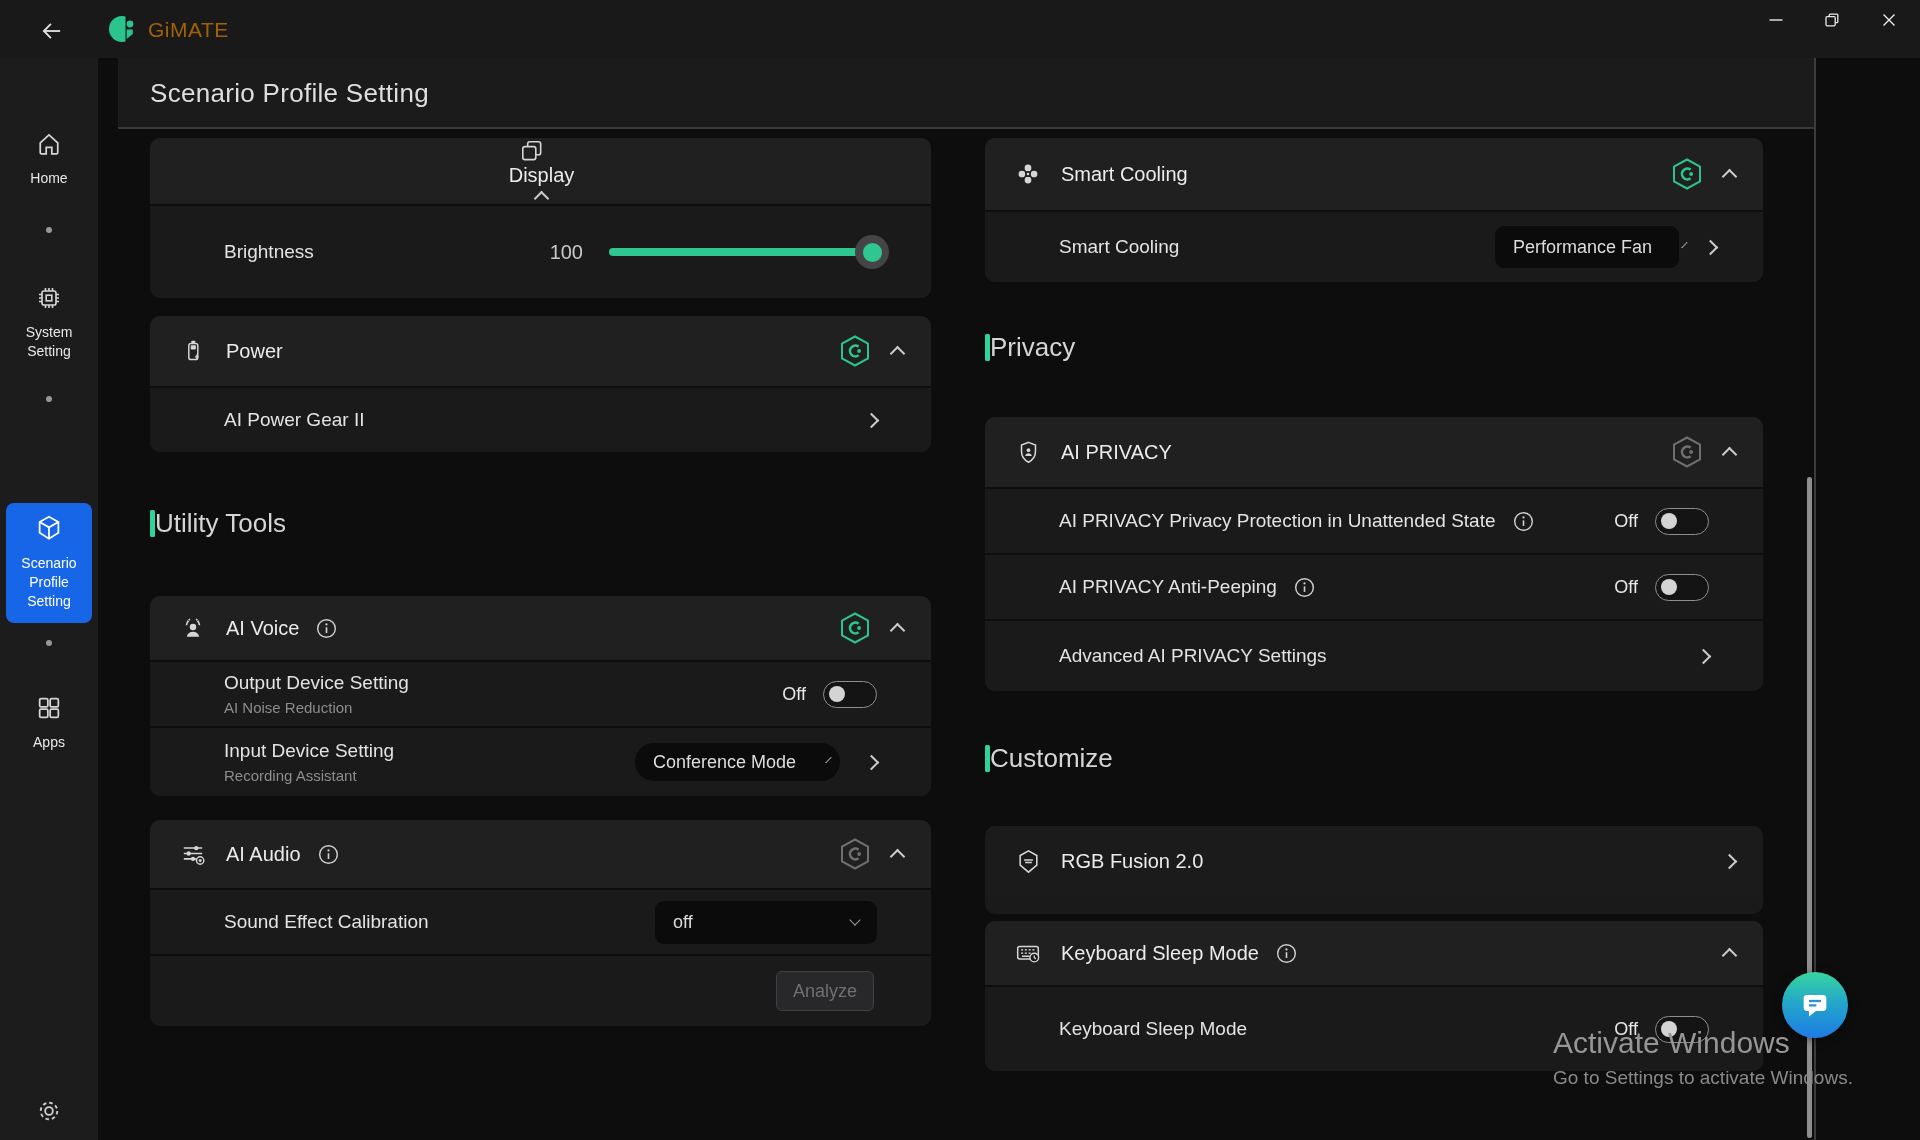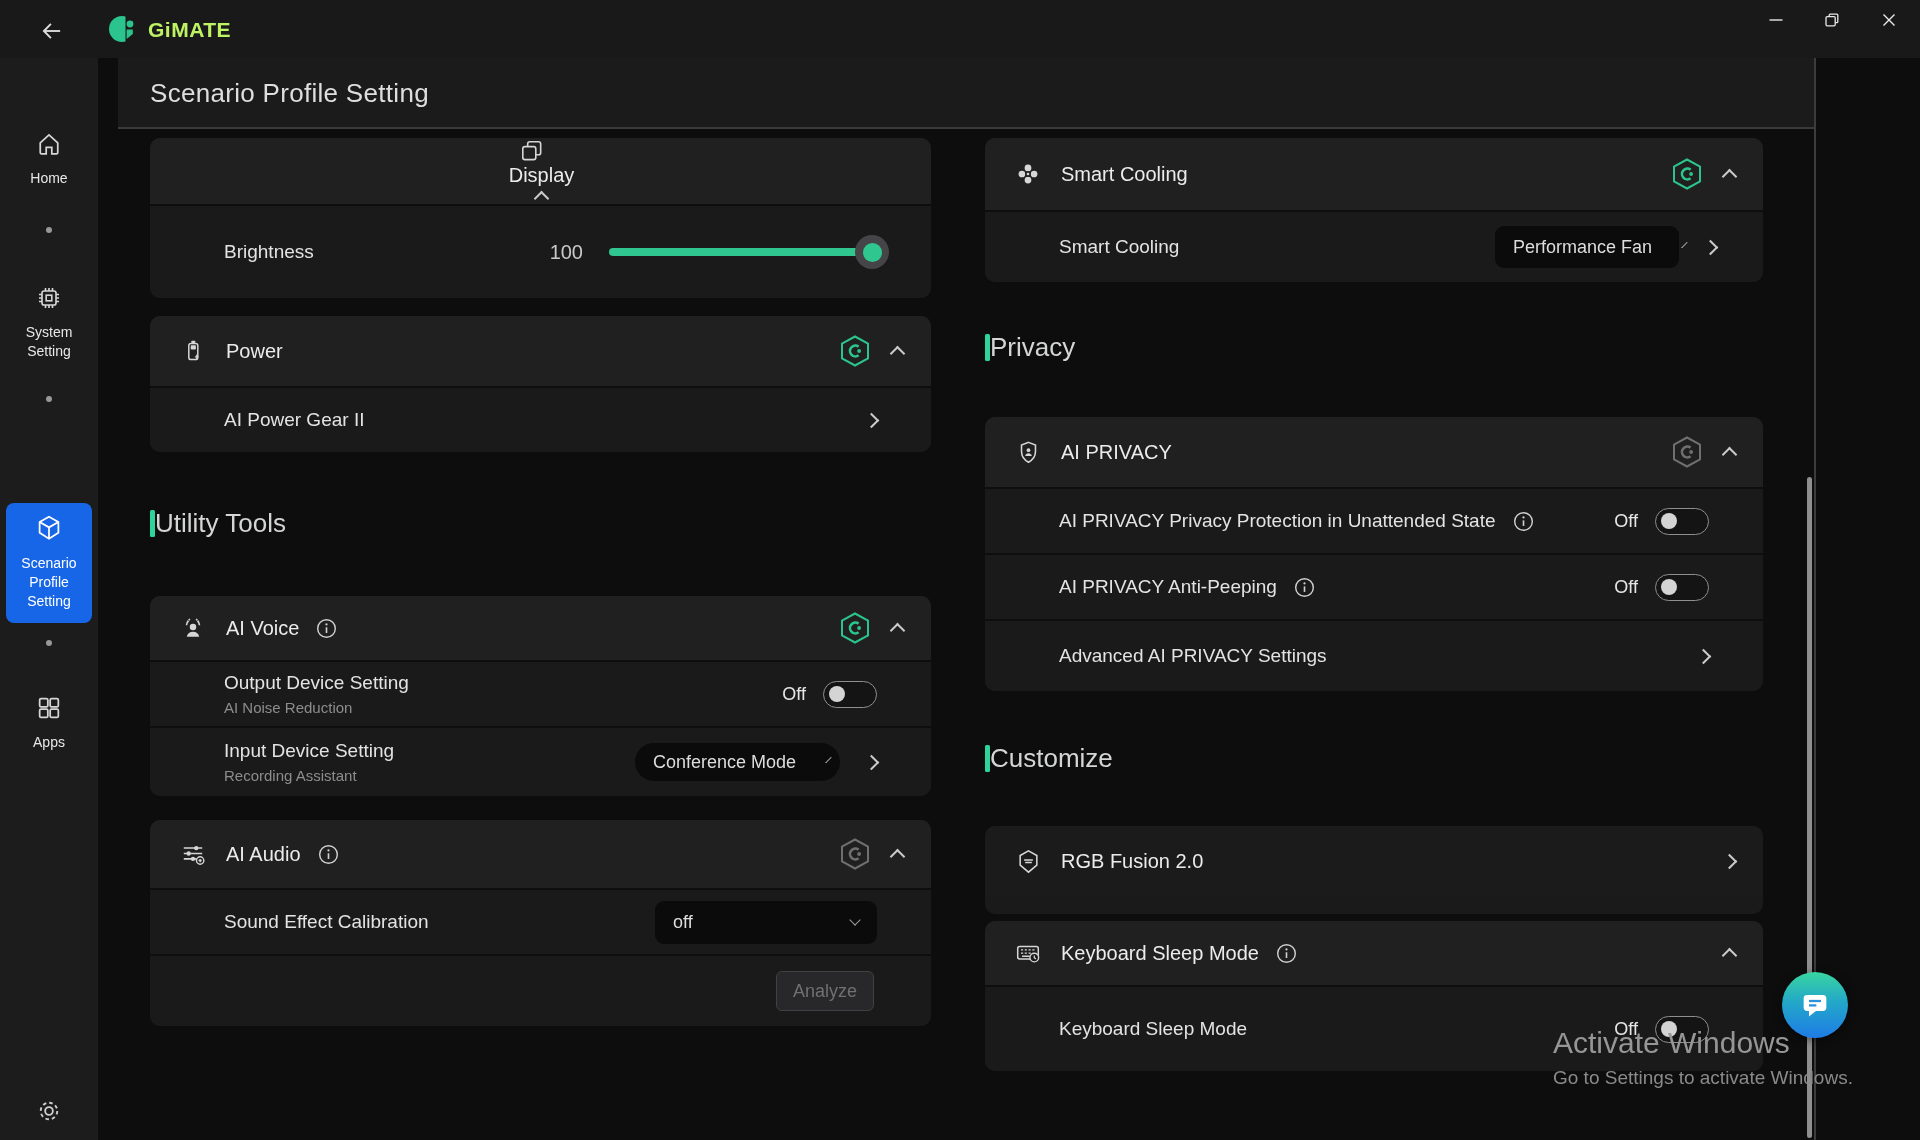--- a/index.html
+++ b/index.html
@@ -4,21 +4,21 @@
 <style>
   *{margin:0;padding:0;box-sizing:border-box}
   html,body{width:1920px;height:1140px;background:#000;overflow:hidden;
     font-family:"Liberation Sans", sans-serif;color:#e4e4e4;}
   #app{position:relative;width:1920px;height:1140px;background:#0d0d0e;}
 
   
   .topbar{position:absolute;left:0;top:0;width:1920px;height:58px;background:#191919;z-index:20;}
   .back-btn{position:absolute;left:38px;top:17px;width:28px;height:28px;display:flex;align-items:center;justify-content:center;cursor:pointer;}
   .logo{position:absolute;left:108px;top:13px;width:32px;height:32px;}
-  .appname{position:absolute;left:148px;top:18px;font-size:21px;font-weight:bold;color:#bef264;letter-spacing:.5px;}
+  .appname{position:absolute;left:148px;top:18px;font-size:21px;font-weight:normal;color:#a16207;letter-spacing:.5px;}
   .winctl{position:absolute;top:6px;width:40px;height:28px;display:flex;align-items:center;justify-content:center;cursor:pointer;}
   .winctl.min{left:1756px}.winctl.res{left:1812px}.winctl.cls{left:1869px}
 
   
   .sidebar{position:absolute;left:0;top:58px;width:98px;height:1082px;background:#1c1c1d;z-index:10;}
   .nav{position:absolute;left:0;width:98px;text-align:center;cursor:pointer;}
   .nav .nlabel{font-size:14px;color:#e8e8e8;line-height:19px;margin-top:7px;}
   .nav.active-tile{left:6px;width:86px;background:#1766e8;border-radius:8px;padding:10px 2px 12px 2px;}
   .sdot{position:absolute;left:46px;width:6px;height:6px;border-radius:3px;background:#989898;}
 

